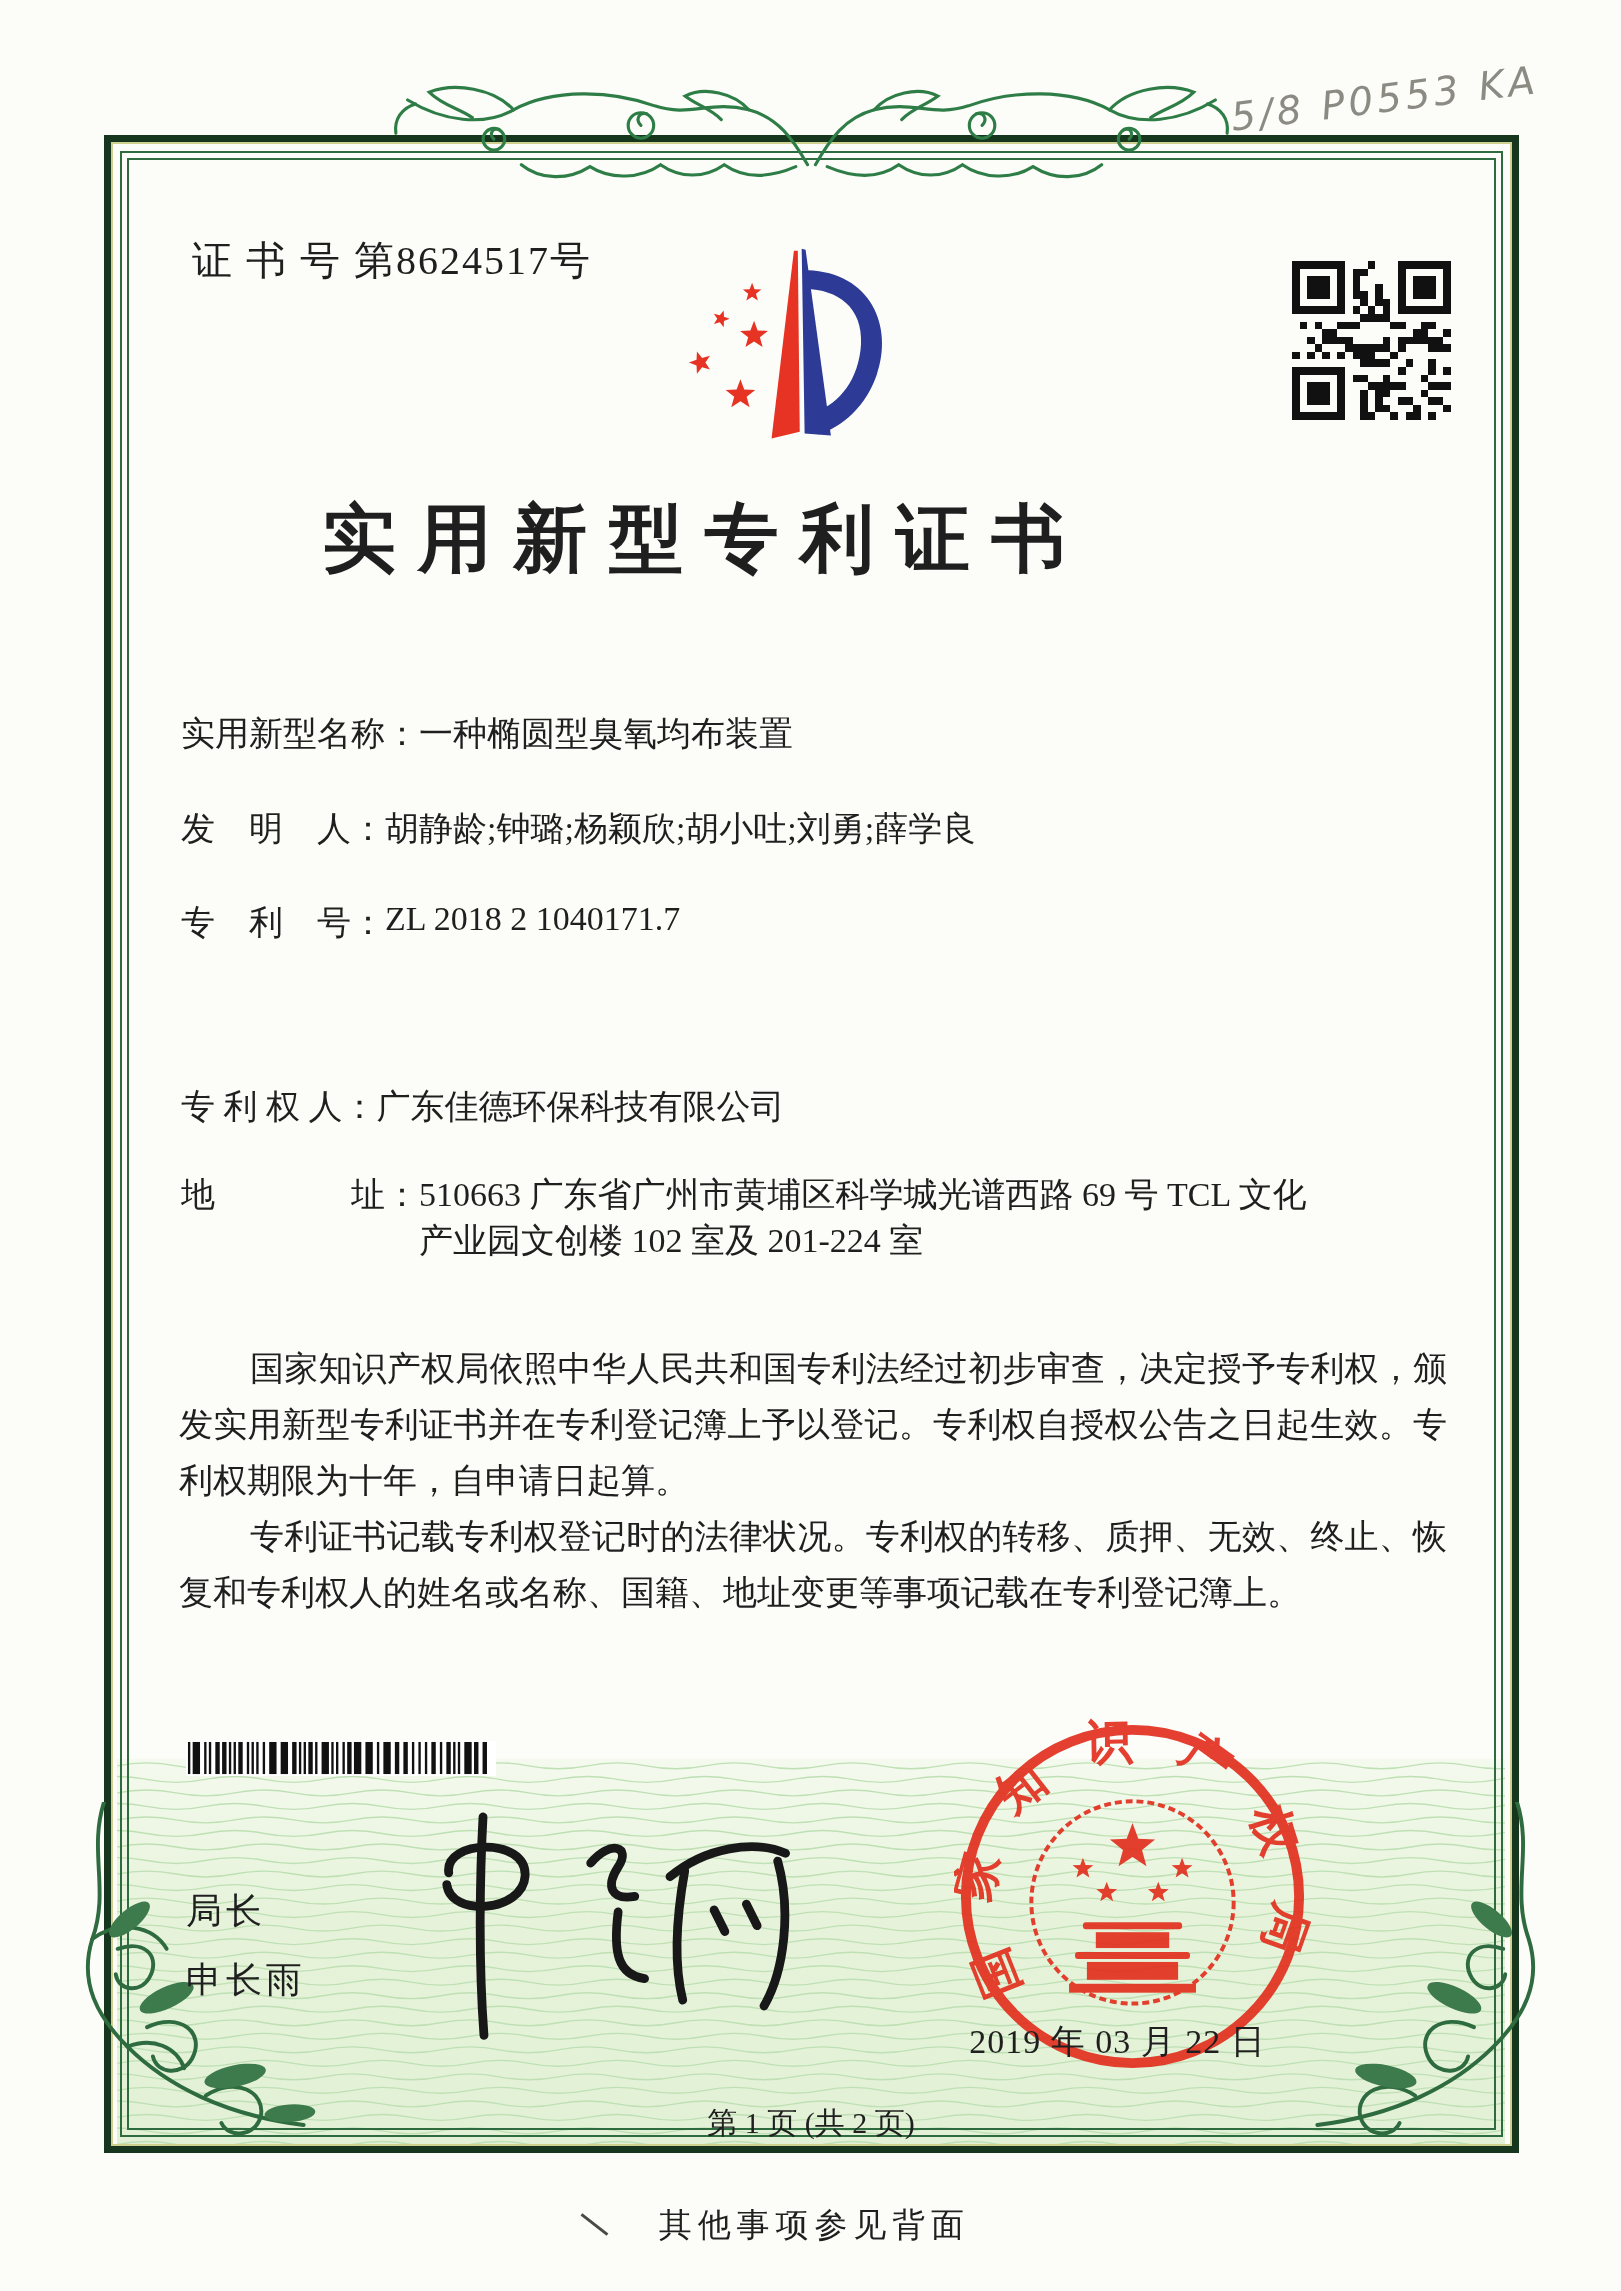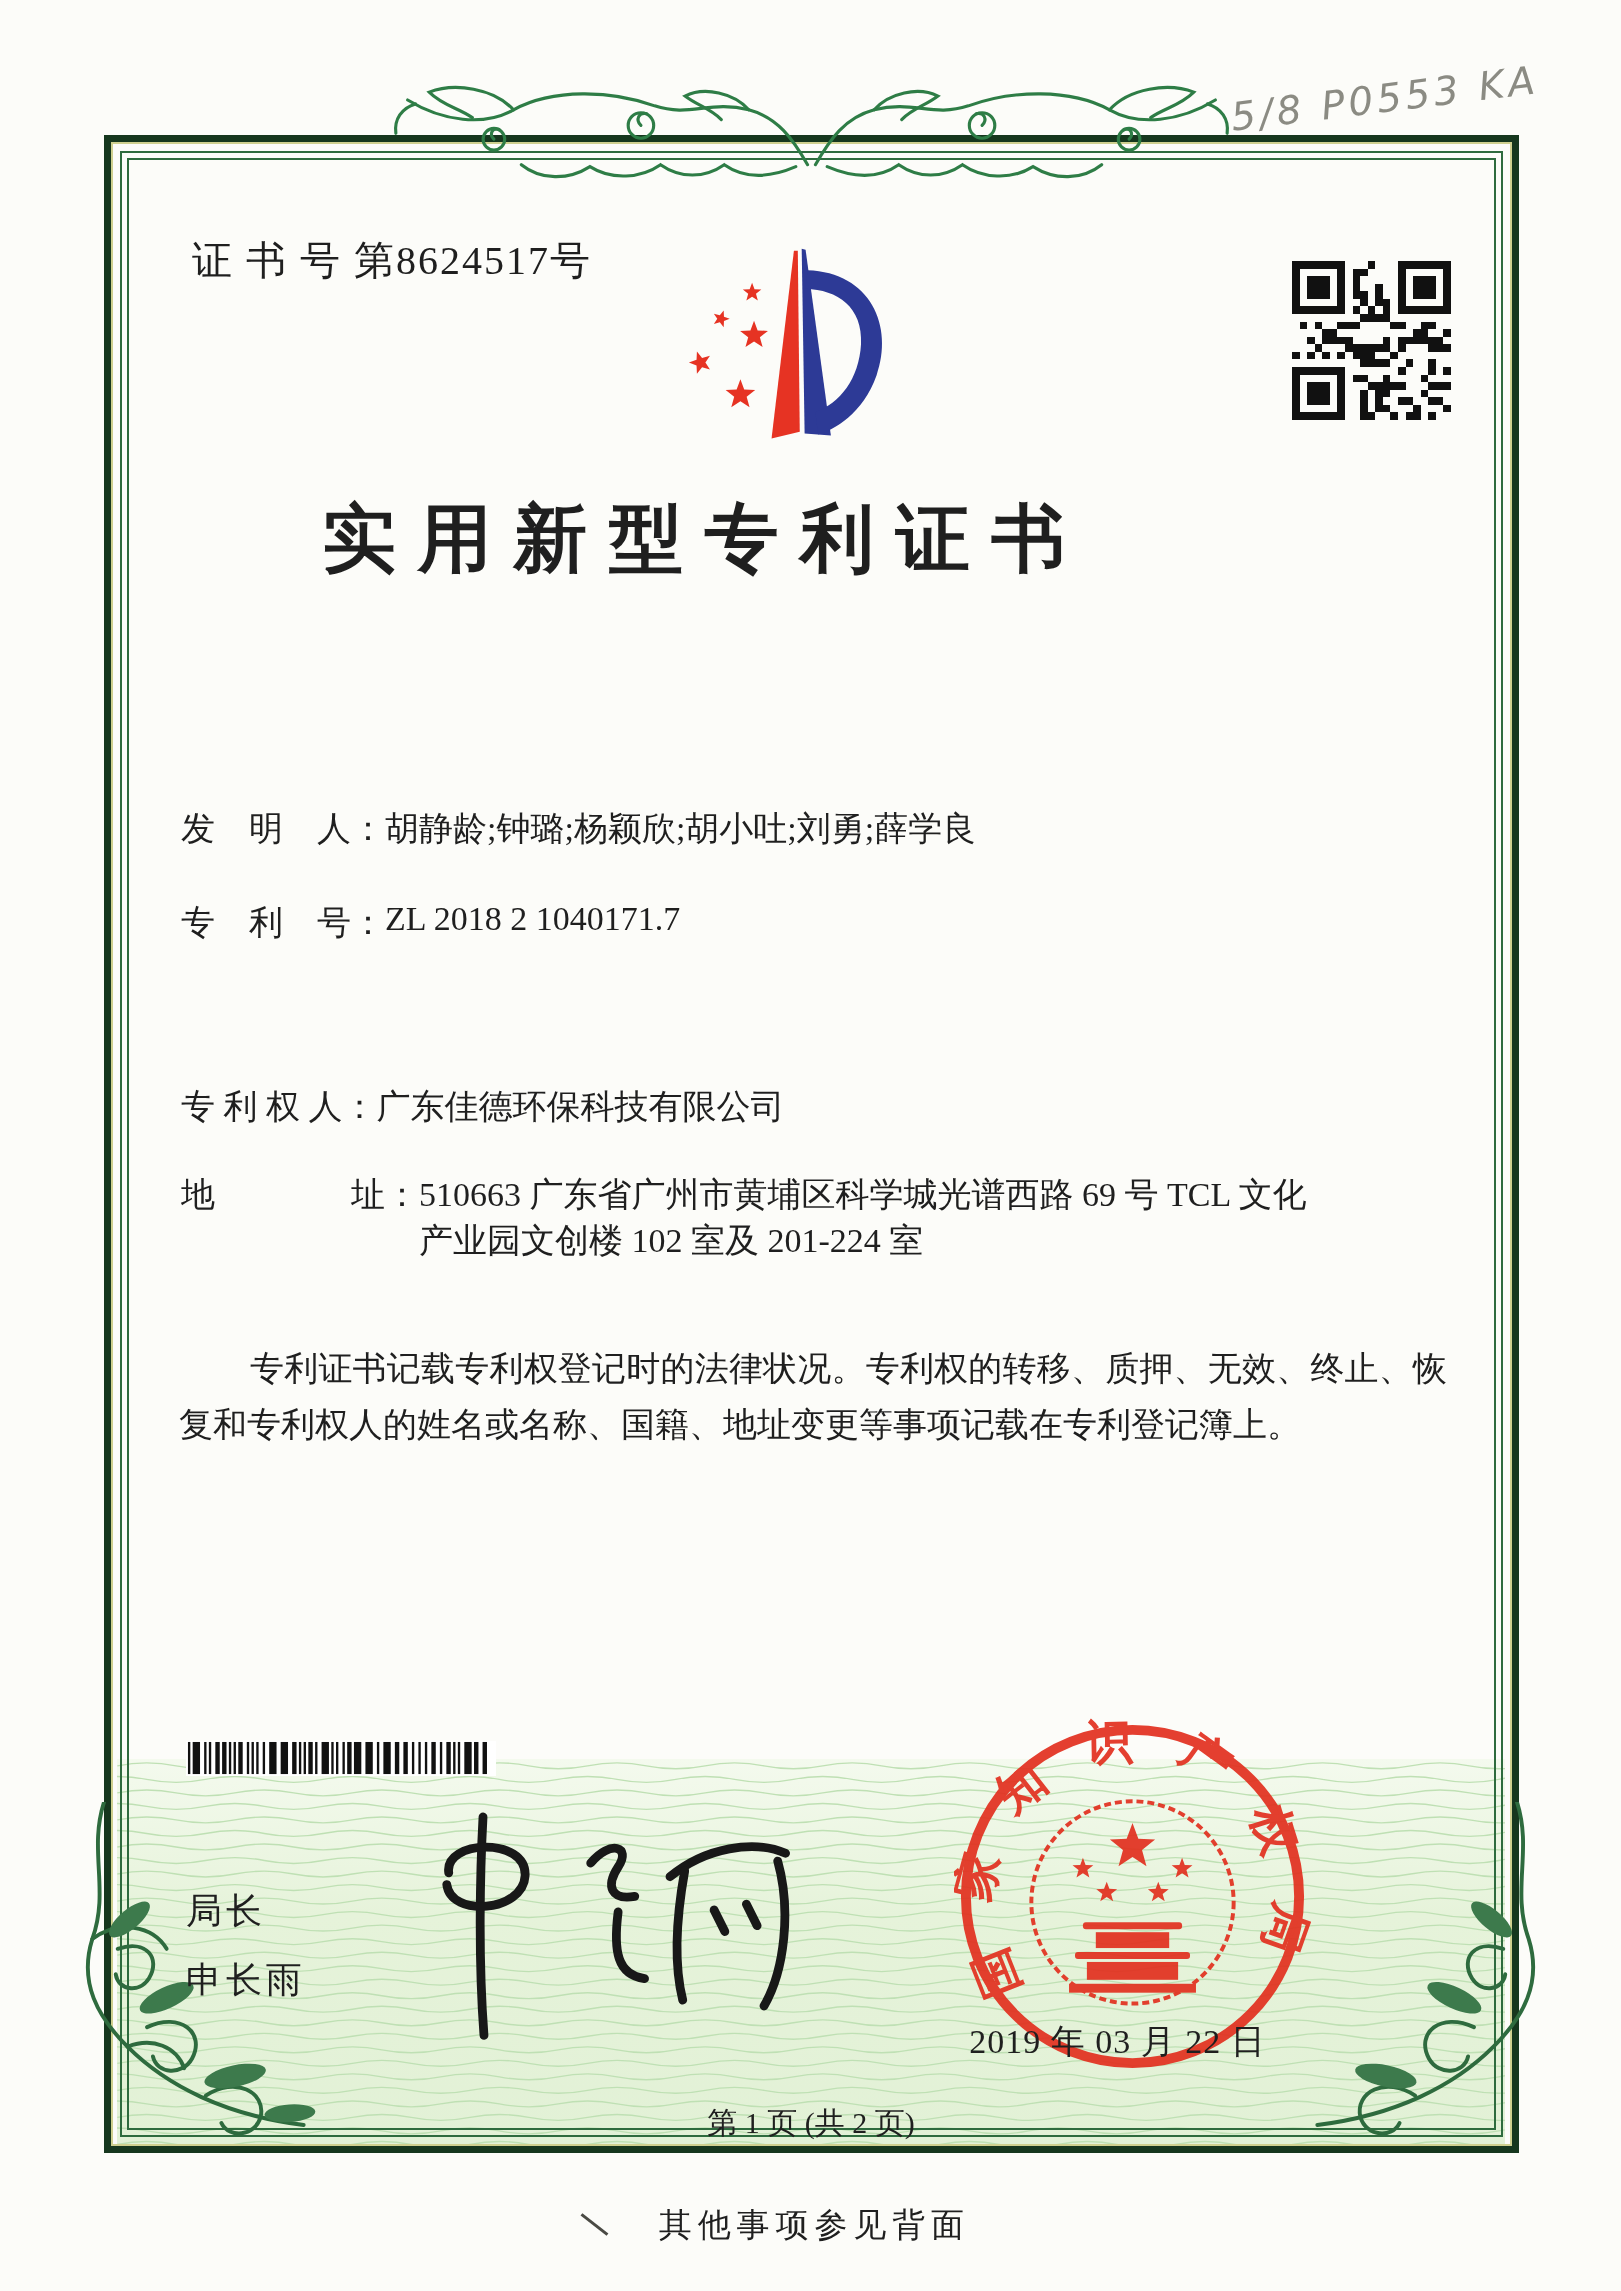--- a/index.html
+++ b/index.html
@@ -364,27 +364,29 @@
         <rect x="10" y="20" width="1" height="1"></rect>
         <rect x="13" y="20" width="1" height="1"></rect>
         <rect x="15" y="20" width="1" height="1"></rect>
         <rect x="16" y="20" width="1" height="1"></rect>
         <rect x="18" y="20" width="1" height="1"></rect>
       </g>
     </svg>
 
   <div class="abs title">实用新型专利证书</div>
 
+  <div class="abs row" style="top:711px"><span class="lbl">实用新型名称：</span><span class="val">一种椭圆型臭氧均布装置</span></div>
   <div class="abs row" style="top:806px"><span class="lbl">发　明　人：</span><span class="val">胡静龄;钟璐;杨颖欣;胡小吐;刘勇;薛学良</span></div>
   <div class="abs row" style="top:900px"><span class="lbl">专　利　号：</span><span class="val">ZL 2018 2 1040171.7</span></div>
   <div class="abs row" style="top:1084px"><span class="lbl">专 利 权 人：</span><span class="val">广东佳德环保科技有限公司</span></div>
   <div class="abs row" style="top:1172px"><span class="lbl">地　　　　址：</span><span class="val">510663 广东省广州市黄埔区科学城光谱西路 69 号 TCL 文化
 产业园文创楼 102 室及 201-224 室</span></div>
 
   <div class="abs paras">
+    <p>国家知识产权局依照中华人民共和国专利法经过初步审查，决定授予专利权，颁发实用新型专利证书并在专利登记簿上予以登记。专利权自授权公告之日起生效。专利权期限为十年，自申请日起算。</p>
     <p>专利证书记载专利权登记时的法律状况。专利权的转移、质押、无效、终止、恢复和专利权人的姓名或名称、国籍、地址变更等事项记载在专利登记簿上。</p>
   </div>
 
   <svg class="abs barcode" viewBox="0 0 316 36" preserveAspectRatio="none">
       <g id="bar-g" fill="#111">
         <rect x="2.0" y="1" width="2.4" height="33"></rect>
         <rect x="6.8" y="1" width="7.5" height="33"></rect>
         <rect x="18.5" y="1" width="2.4" height="33"></rect>
         <rect x="23.3" y="1" width="2.4" height="33"></rect>
         <rect x="29.9" y="1" width="4.5" height="33"></rect>

